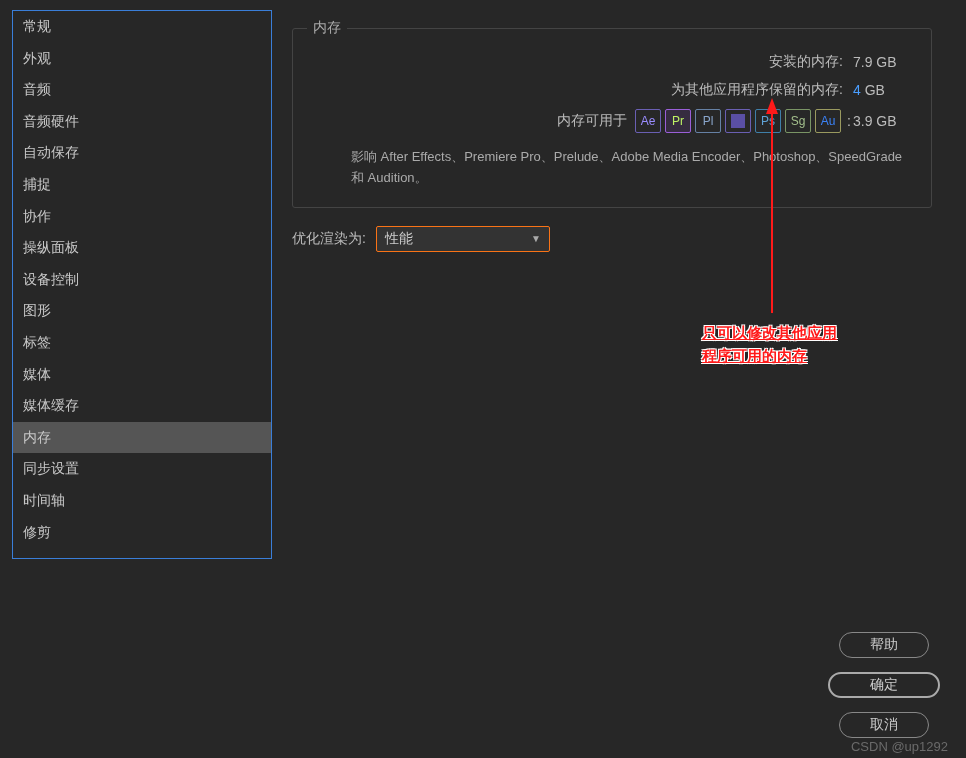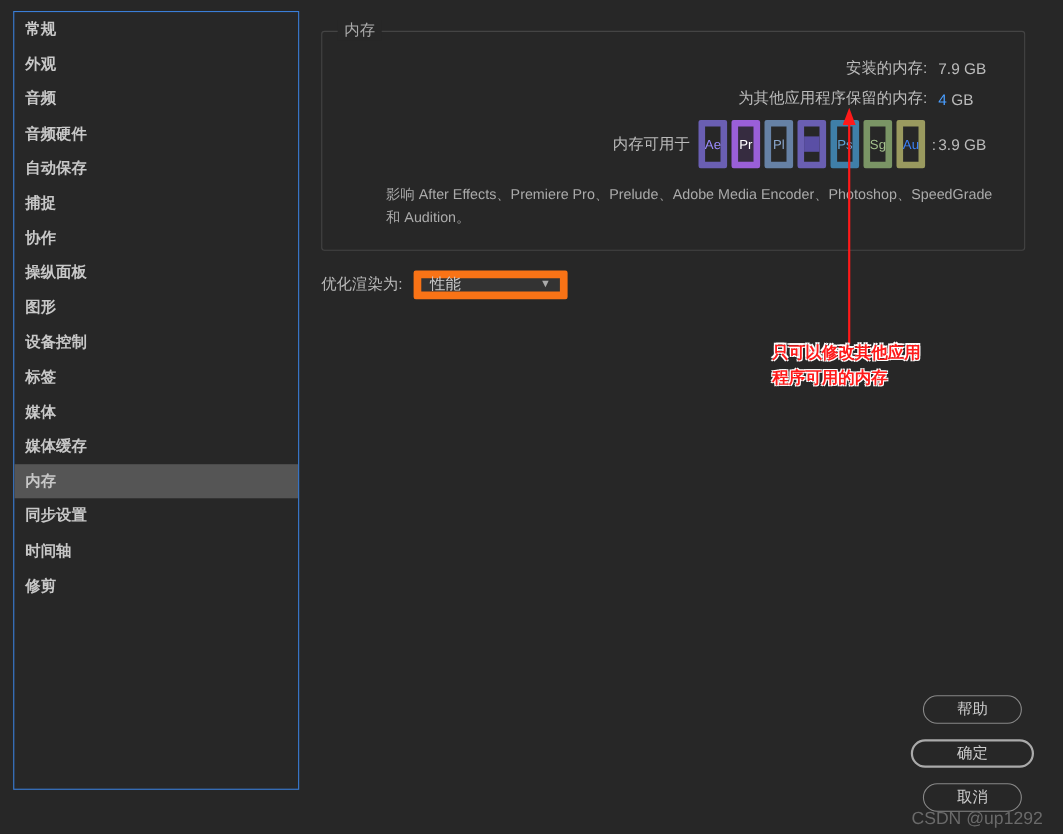--- a/index.html
+++ b/index.html
@@ -13,25 +13,24 @@
       position: relative;
       overflow: hidden;
     }
     .container {
       display: flex;
       padding: 10px 12px 0 12px;
       height: 700px;
     }
     .sidebar {
       width: 260px;
-      height: 708px;
+      height: 549px;
       border: 1px solid #3a7ed8;
       background: #272727;
       overflow-y: auto;
-      font-weight: bold;
     }
     .sidebar-item {
       padding: 6px 10px;
       cursor: pointer;
       font-size: 14px;
       line-height: 1.4;
     }
     .sidebar-item.selected {
       background: #555555;
     }
@@ -83,31 +82,31 @@
       align-items: center;
       margin-bottom: 14px;
       justify-content: flex-end;
     }
     .memory-apps-label {
       color: #bbb;
       margin-right: 8px;
     }
     .app-icons { display: flex; gap: 4px; align-items: center; }
     .app-icon {
-      width: 26px; height: 44px;
-      border: 6px solid #ffffff;
+      width: 26px; height: 24px;
+      border: 1px solid #ffffff;
       display: flex;
       align-items: center;
       justify-content: center;
       font-size: 12px;
       font-weight: 500;
       border-radius: 2px;
     }
     .ae { color: #9a8cff; border-color: #6a5fb3; }
-    .pr { color: #ffffff; border-color: #9a5fd8; background: rgba(100,60,140,0.25); }
+    .pr { color: #bef264; border-color: #9a5fd8; background: rgba(100,60,140,0.25); }
     .pl { color: #8aa6cc; border-color: #6681a5; }
     .me { color: #a38cff; border-color: #6a5fb3; }
     .me-inner { width: 14px; height: 14px; background: #5a4fa5; }
     .ps { color: #5fa3d6; border-color: #3f7fa8; }
     .sg { color: #a3bf8c; border-color: #7a9565; }
     .au { color: #3b82f6; border-color: #9a9a5f; }
     .colon-after { color: #bbb; margin: 0 2px 0 6px; }
     .memory-description {
       color: #aaa;
       font-size: 13px;
@@ -118,44 +117,45 @@
     .render-row {
       display: flex;
       align-items: center;
       margin-top: 18px;
     }
     .render-label {
       color: #bbb;
       margin-right: 10px;
     }
     .dropdown {
-      width: 140px;
+      width: 174px;
       height: 26px;
       background: #333;
-      border: 7px solid #f97316;
+      border: 1px solid #f97316;
       border-radius: 2px;
       display: flex;
       align-items: center;
       justify-content: space-between;
       padding: 0 8px;
       color: #ccc;
       cursor: pointer;
     }
     .chevron { font-size: 10px; color: #aaa; }
     .annotation {
       position: absolute;
-      top: 300px;
+      top: 312px;
       left: 430px;
       color: #ff1a1a;
       font-size: 15px;
       font-weight: bold;
       line-height: 1.5;
       text-shadow: 1px 1px 0 #fff, -1px -1px 0 #fff, 1px -1px 0 #fff, -1px 1px 0 #fff;
       pointer-events: none;
       white-space: nowrap;
+      text-decoration: underline;
     }
     .arrow-svg {
       position: absolute;
       top: 88px;
       left: 480px;
       pointer-events: none;
     }
     .footer {
       position: absolute;
       bottom: 20px;
@@ -177,40 +177,40 @@
       font-family: inherit;
       display: flex;
       align-items: center;
       justify-content: center;
     }
     .btn.primary { border-width: 2px; border-color: #aaa; padding: 0 40px; }
     .watermark {
       position: absolute;
       bottom: 4px;
       right: 18px;
-      font-size: 16px;
+      font-size: 13px;
       color: #6a6a6a;
       text-align: right;
     }
   </style>
 </head>
 <body>
 
 <div class="container">
   <div class="sidebar">
     <div class="sidebar-item">常规</div>
     <div class="sidebar-item">外观</div>
     <div class="sidebar-item">音频</div>
     <div class="sidebar-item">音频硬件</div>
     <div class="sidebar-item">自动保存</div>
     <div class="sidebar-item">捕捉</div>
     <div class="sidebar-item">协作</div>
     <div class="sidebar-item">操纵面板</div>
+    <div class="sidebar-item">设备控制</div>
     <div class="sidebar-item">图形</div>
-    <div class="sidebar-item">设备控制</div>
     <div class="sidebar-item">标签</div>
     <div class="sidebar-item">媒体</div>
     <div class="sidebar-item">媒体缓存</div>
     <div class="sidebar-item selected">内存</div>
     <div class="sidebar-item">同步设置</div>
     <div class="sidebar-item">时间轴</div>
     <div class="sidebar-item">修剪</div>
   </div>
 
   <div class="main">

